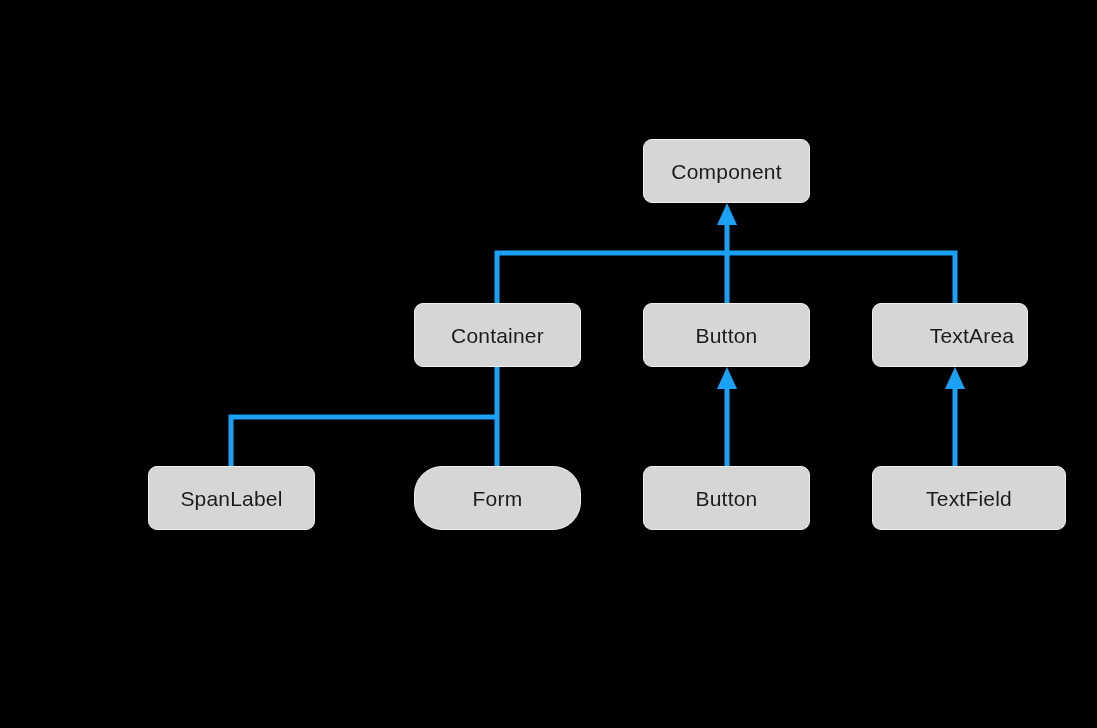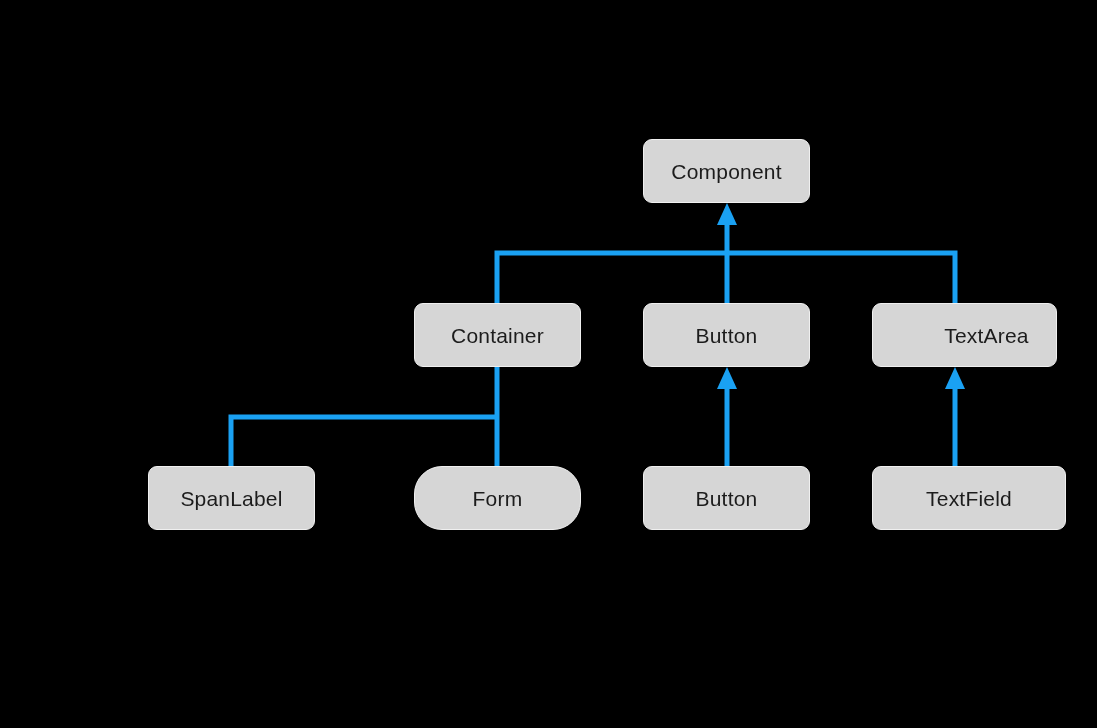--- a/index.html
+++ b/index.html
@@ -48,21 +48,21 @@
     align-items: center;
     justify-content: center;
     color: var(--node-text-color, #1C1C1C);
     font-size: 21px;
     line-height: 1;
     letter-spacing: 0.2px;
   }
   #node-component { left: 643px; top: 139px; }
   #node-container { left: 414px; top: 303px; }
   #node-label     { left: 643px; top: 303px; }
-  #node-textarea  { left: 872px; top: 303px; width: 185px; padding-left: 44px; }
+  #node-textarea  { left: 872px; top: 303px; width: 156px; padding-left: 44px; }
   #node-spanlabel { left: 148px; top: 466px; }
   #node-form      { left: 414px; top: 466px; border-radius: 28px; }
   #node-button    { left: 643px; top: 466px; }
   #node-textfield { left: 872px; top: 466px; width: 194px; }
 </style>
 </head>
 <body>
 
 <div id="canvas">
 

